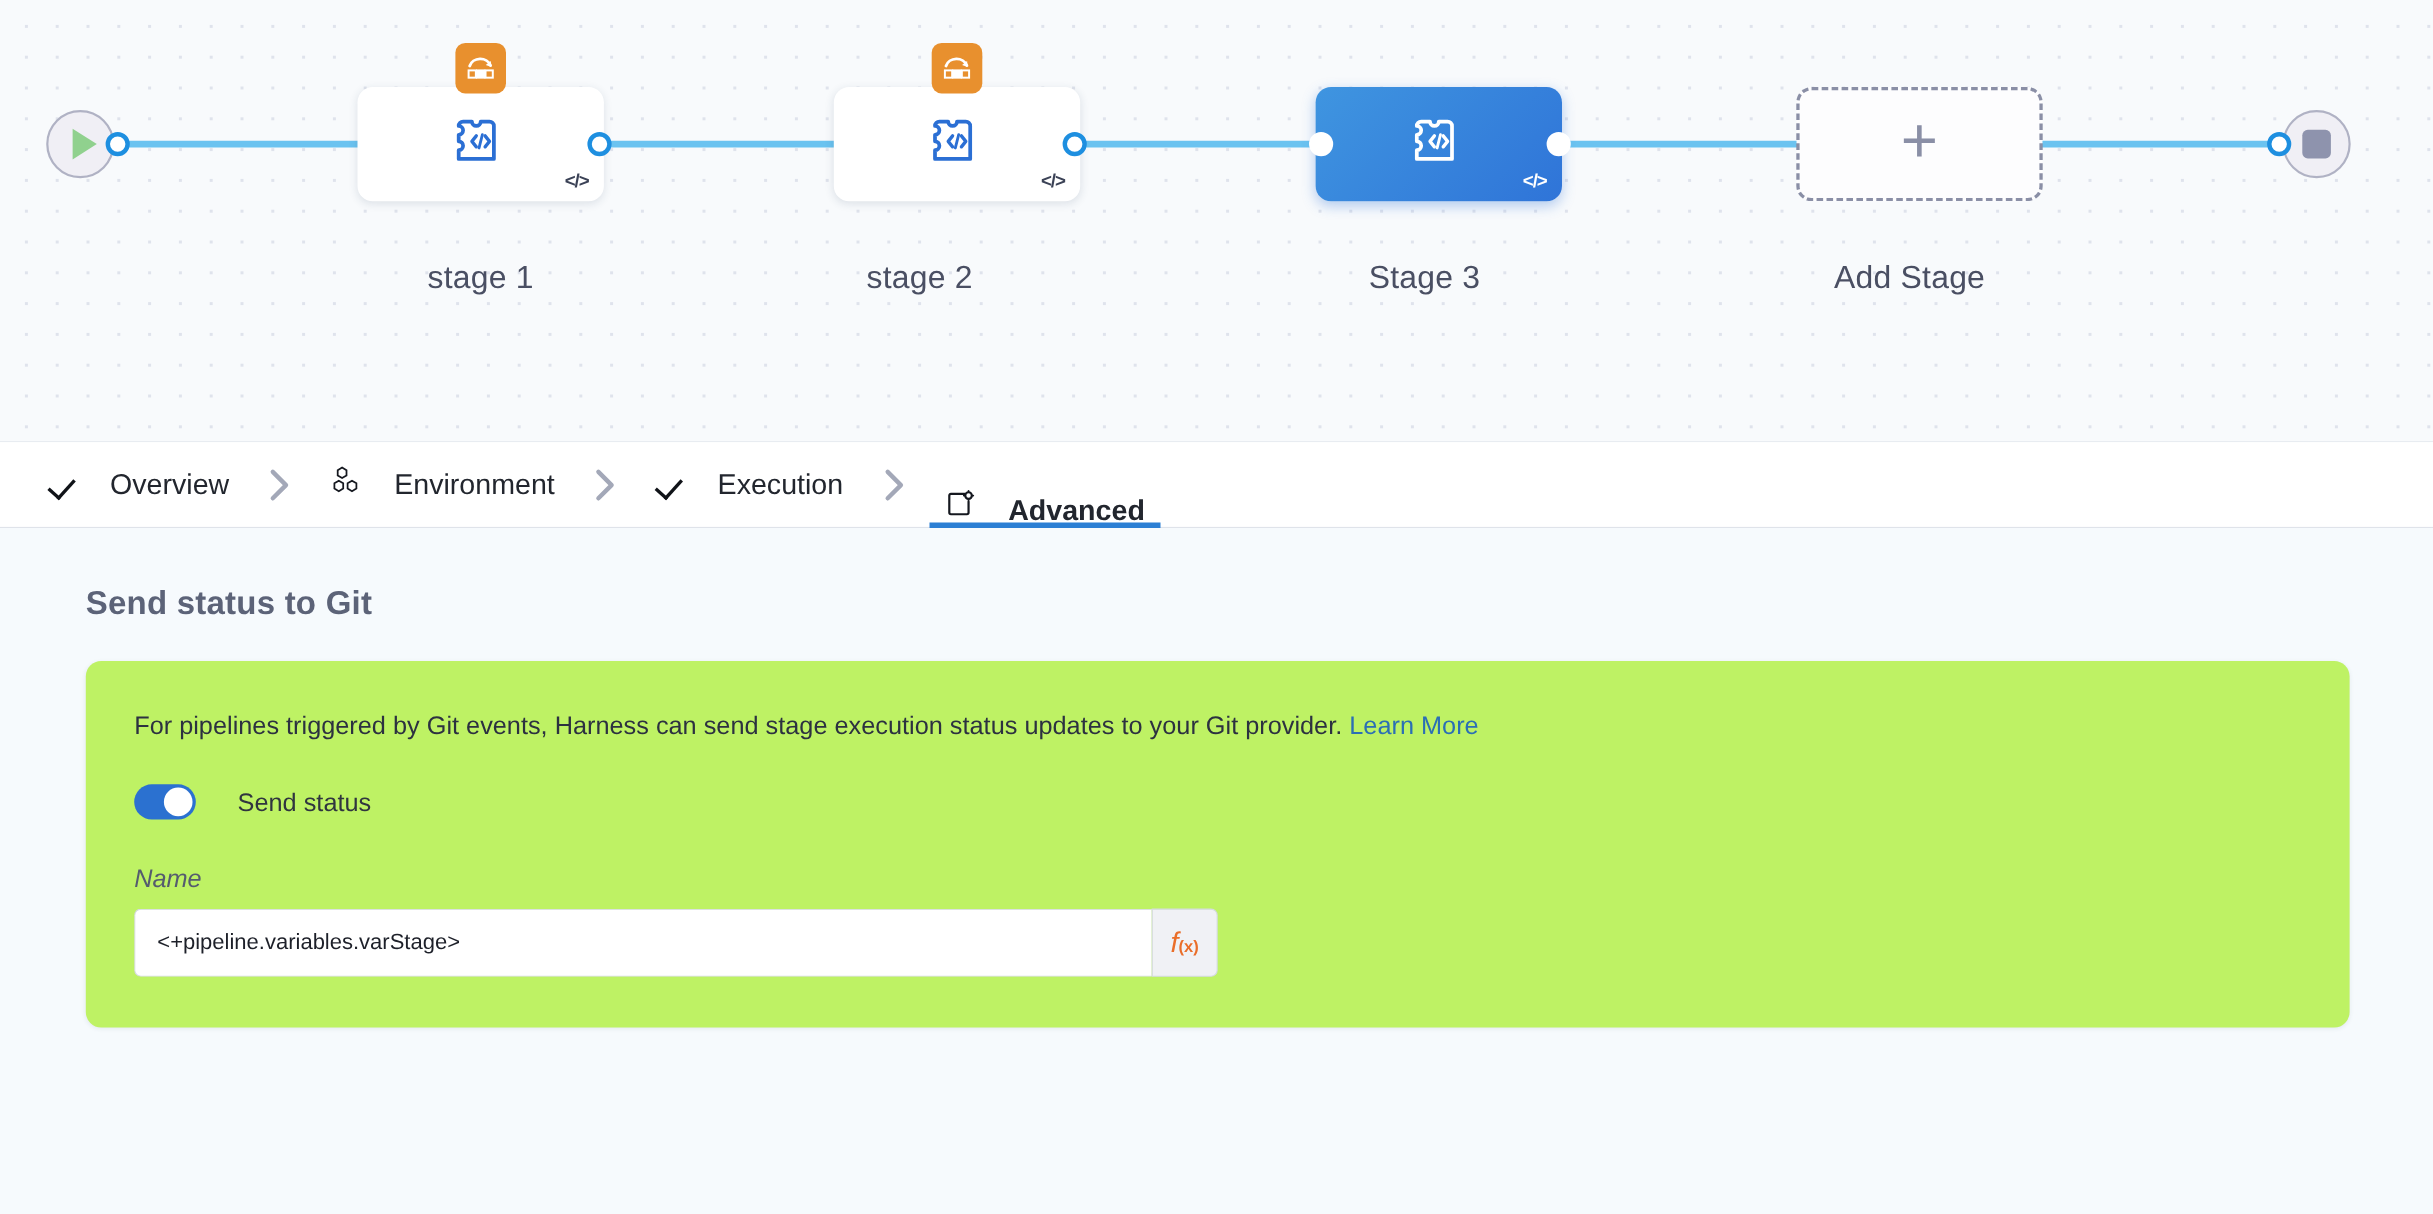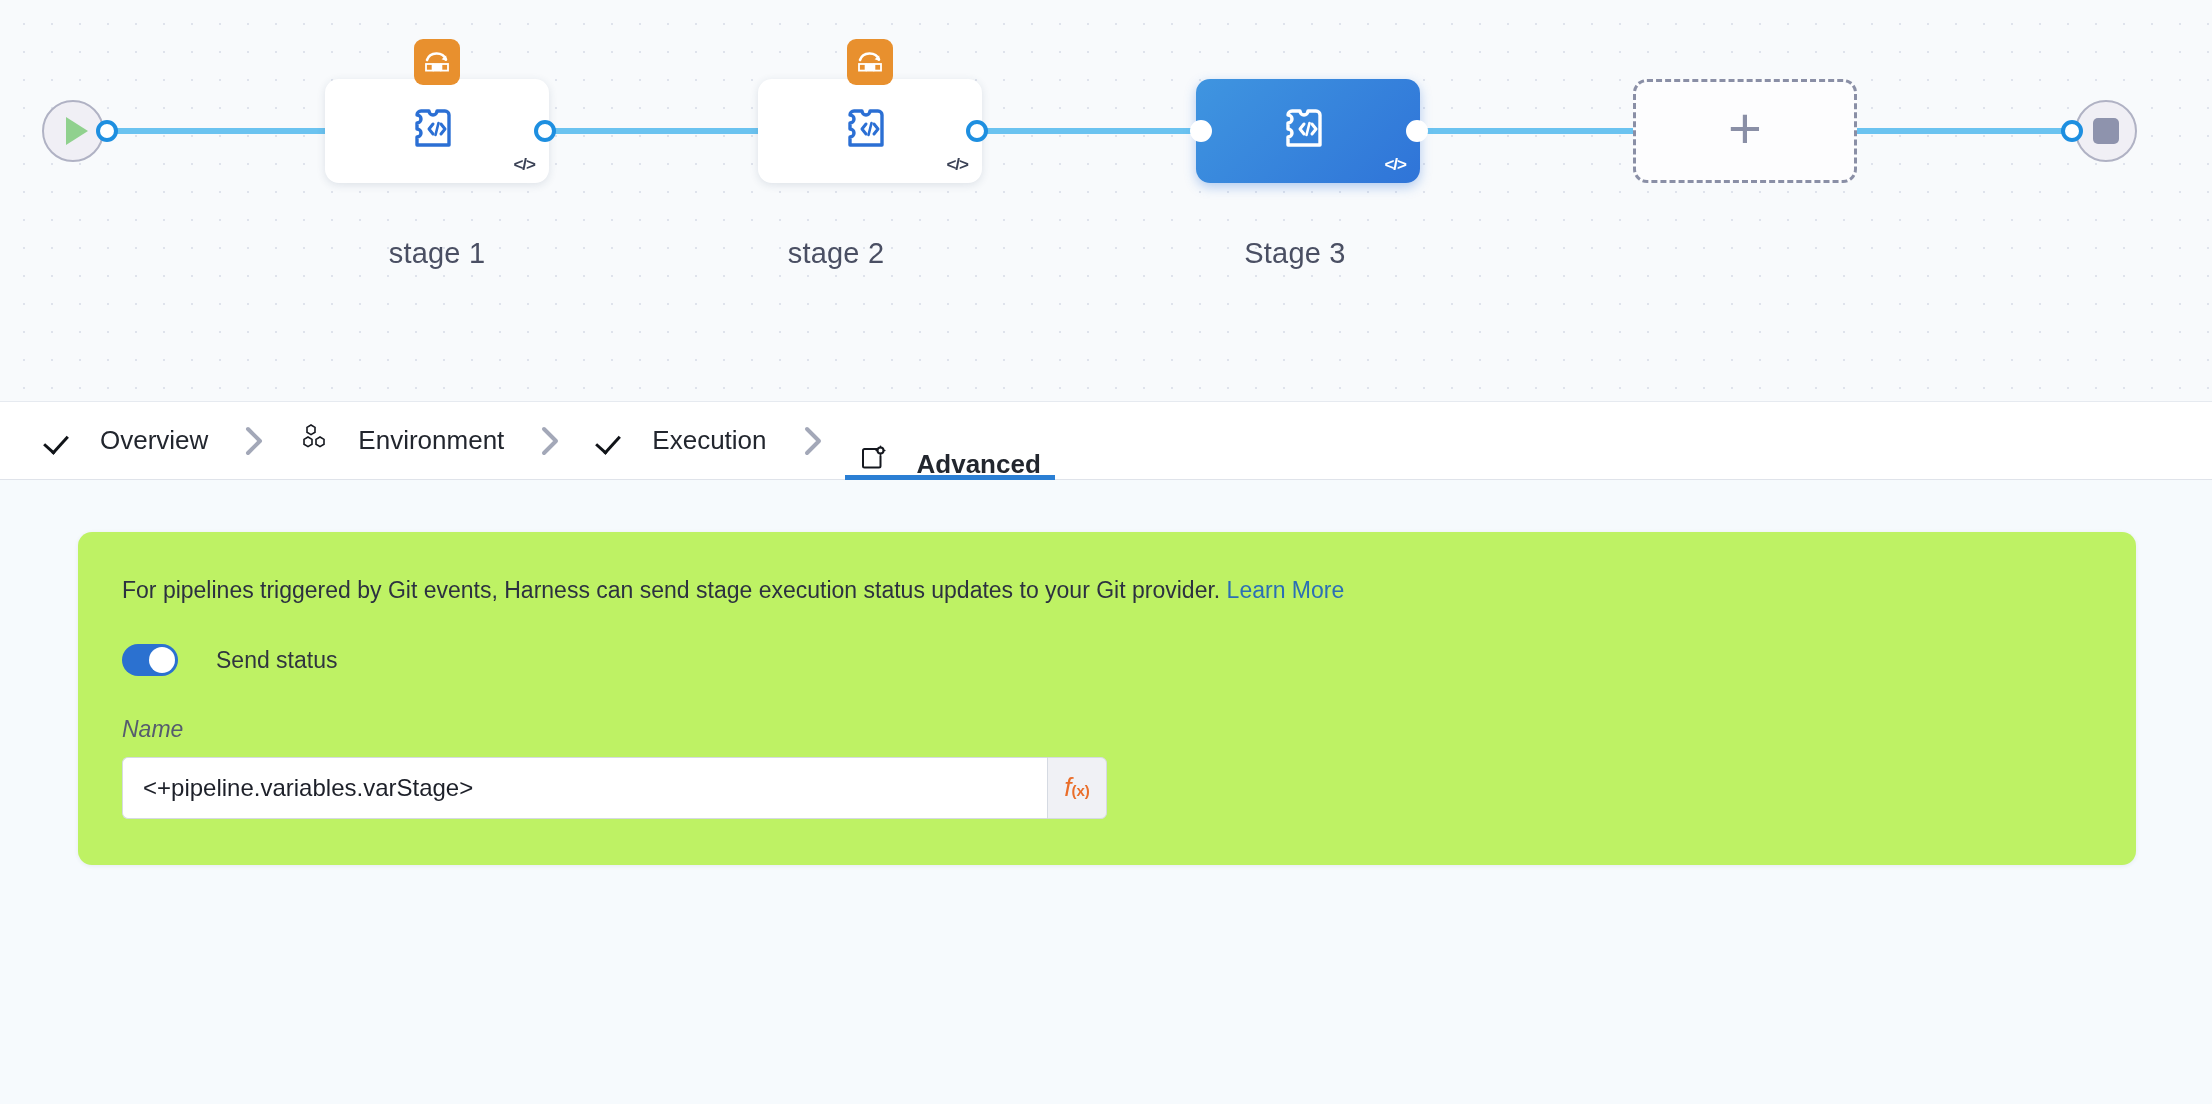--- a/index.html
+++ b/index.html
@@ -263,21 +263,21 @@
     display: flex;
     width: 985px;
     height: 62px;
   }
   .text-input {
     flex: 1;
     border: 1px solid #d5dae2;
     border-right: none;
     border-radius: 6px 0 0 6px;
     background: #ffffff;
-    font-size: 24px;
+    font-size: 20px;
     color: #1d2029;
     padding: 0 20px;
     font-family: "Liberation Sans", sans-serif;
     outline: none;
   }
   .fx-button {
     width: 60px;
     border: 1px solid #d5dae2;
     border-radius: 0 6px 6px 0;
     background: #f0f1f5;
@@ -365,20 +365,21 @@
       </svg>
     </div>
     <div class="code-corner">&lt;/&gt;</div>
   </div>
   <div class="node-port solid-white" style="left:1406px;"></div>
   <div class="stage-caption" style="left:1145px;">Stage 3</div>
 
   <div class="stage-node add-node" style="left:1633px;">
     <div class="plus-glyph">+</div>
   </div>
+  <div class="stage-caption" style="left:1586px;">Add Stage</div>
 
   <div class="node-port" style="left:2061px;"></div>
   <div class="terminal" style="left:2075px;">
     <div class="stop-sq"></div>
   </div>
 </div>
 
 <div class="tabbar">
 
   <div class="tab">
@@ -427,20 +428,21 @@
         <circle cx="21.5" cy="5.5" r="3" stroke="#15181f" stroke-width="2" fill="none"></circle>
         <path d="M21.5 1.2 V2.4 M21.5 8.6 V9.8 M17.2 5.5 H18.4 M24.6 5.5 H25.8" stroke="#15181f" stroke-width="1.6" stroke-linecap="round"></path>
       </svg>
     </span>
     <span>Advanced</span>
   </div>
 </div>
 
 <div class="content">
 
+  <div class="section-title">Send status to Git</div>
 
   <div class="card">
 
     <div class="helper-text">
       <span>For pipelines triggered by Git events, Harness can send stage execution status updates to your Git provider.</span>
       <a class="link" href="#">Learn More</a>
     </div>
 
     <div class="toggle-row">
       <div class="switch">

